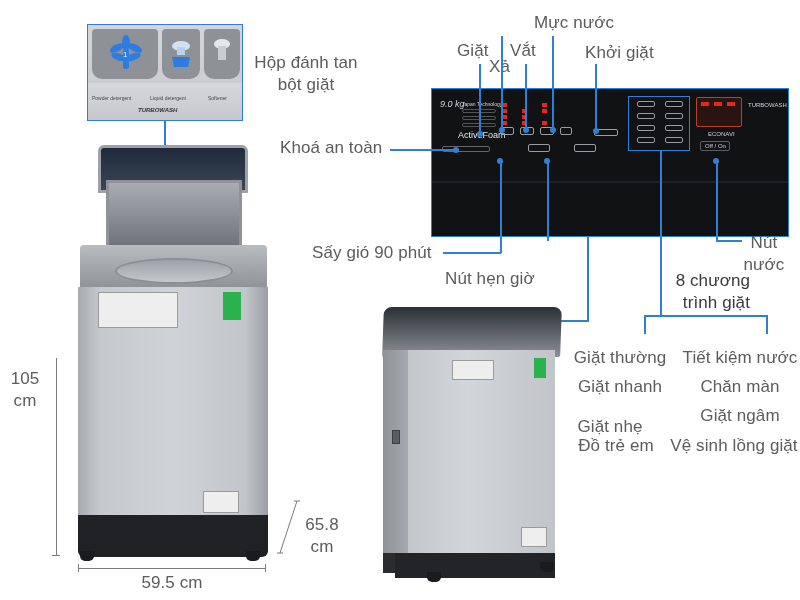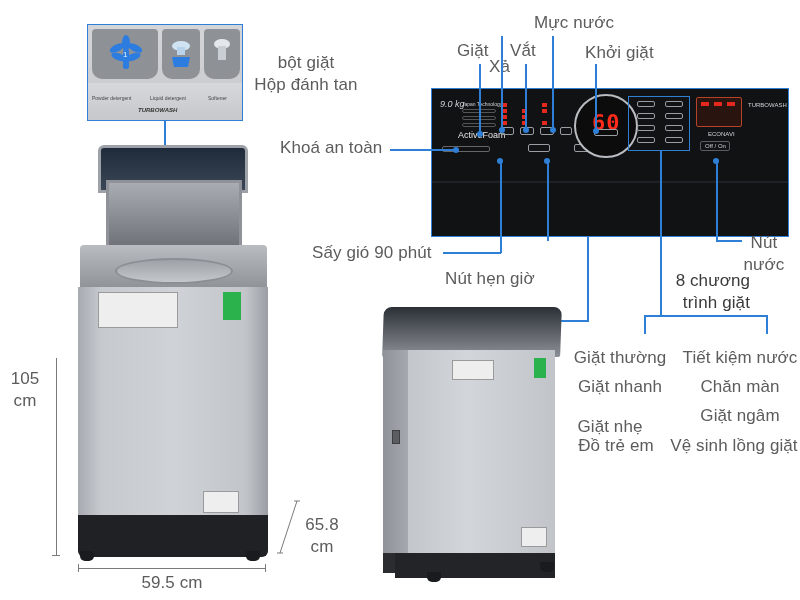--- a/index.html
+++ b/index.html
@@ -80,22 +80,22 @@
       <rect x="6" y="9" width="8" height="14" fill="#c9ced4"></rect>
     </svg>
   </div>
   <div class="strip"></div>
   <span class="s-txt" style="left:4px;">Powder detergent</span>
   <span class="s-txt" style="left:62px;">Liquid detergent</span>
   <span class="s-txt" style="left:120px;">Softener</span>
   <span class="turbo">TURBOWASH</span>
 </div>
 <div class="lbl center" style="left:250px;top:52px;width:112px;">
+  <div>Hộp đánh tan</div>
   <div>bột giặt</div>
-  <div>Hộp đánh tan</div>
 </div>
 
 <div class="bl" style="left:164px;top:121px;width:1.5px;height:119px;"></div>
 <div class="dot" style="left:162px;top:238px;"></div>
 
 <div class="m1-lid"></div>
 <div class="m1-open"></div>
 <div class="m1-top"></div>
 <div class="m1-tub"></div>
 <div class="m1-body"></div>
@@ -147,23 +147,20 @@
 
   <div class="btn" style="left:68px;top:38px;width:14px;"></div>
   <div class="btn" style="left:88px;top:38px;width:14px;"></div>
   <div class="btn" style="left:108px;top:38px;width:14px;"></div>
   <div class="btn" style="left:128px;top:38px;width:12px;"></div>
 
   <div class="btn" style="left:10px;top:57px;width:48px;height:6px;border-color:#666;"></div>
   <div class="btn" style="left:96px;top:55px;width:22px;height:8px;"></div>
   <div class="btn" style="left:142px;top:55px;width:22px;height:8px;"></div>
 
-  <div class="ring">
-    <span class="seg">60</span>
-  </div>
   <div class="btn" style="left:162px;top:40px;width:24px;height:7px;"></div>
 
   <div class="prog-box">
     <div class="btn" style="left:8px;top:4px;width:18px;height:6px;"></div>
     <div class="btn" style="left:36px;top:4px;width:18px;height:6px;"></div>
     <div class="btn" style="left:8px;top:16px;width:18px;height:6px;"></div>
     <div class="btn" style="left:36px;top:16px;width:18px;height:6px;"></div>
     <div class="btn" style="left:8px;top:28px;width:18px;height:6px;"></div>
     <div class="btn" style="left:36px;top:28px;width:18px;height:6px;"></div>
     <div class="btn" style="left:8px;top:40px;width:18px;height:6px;"></div>

